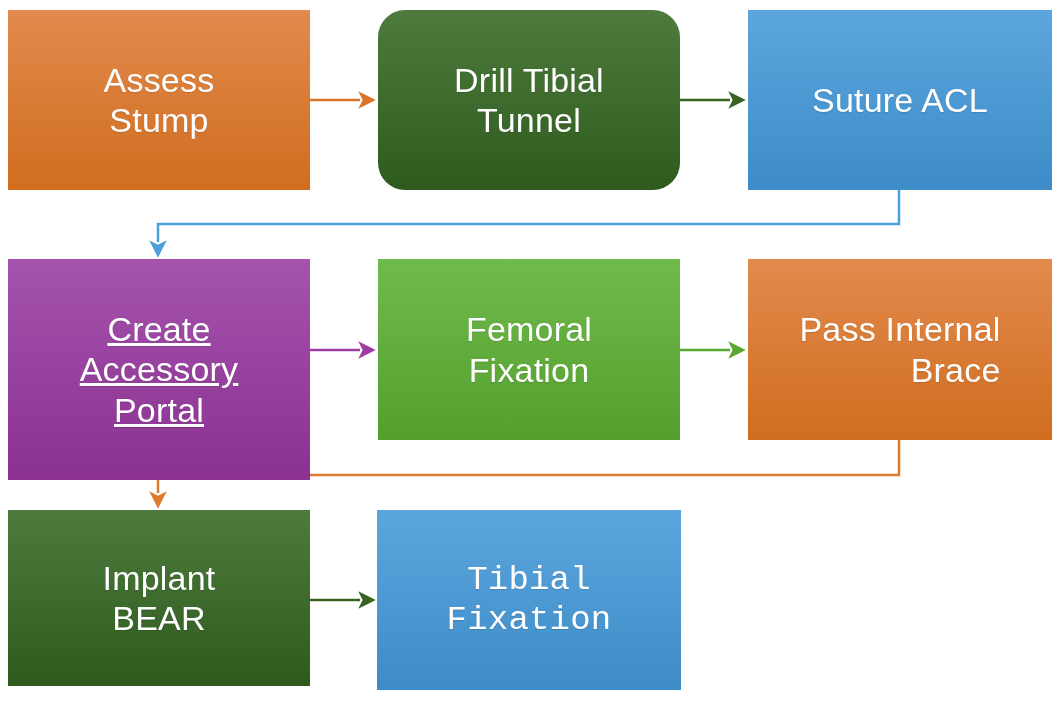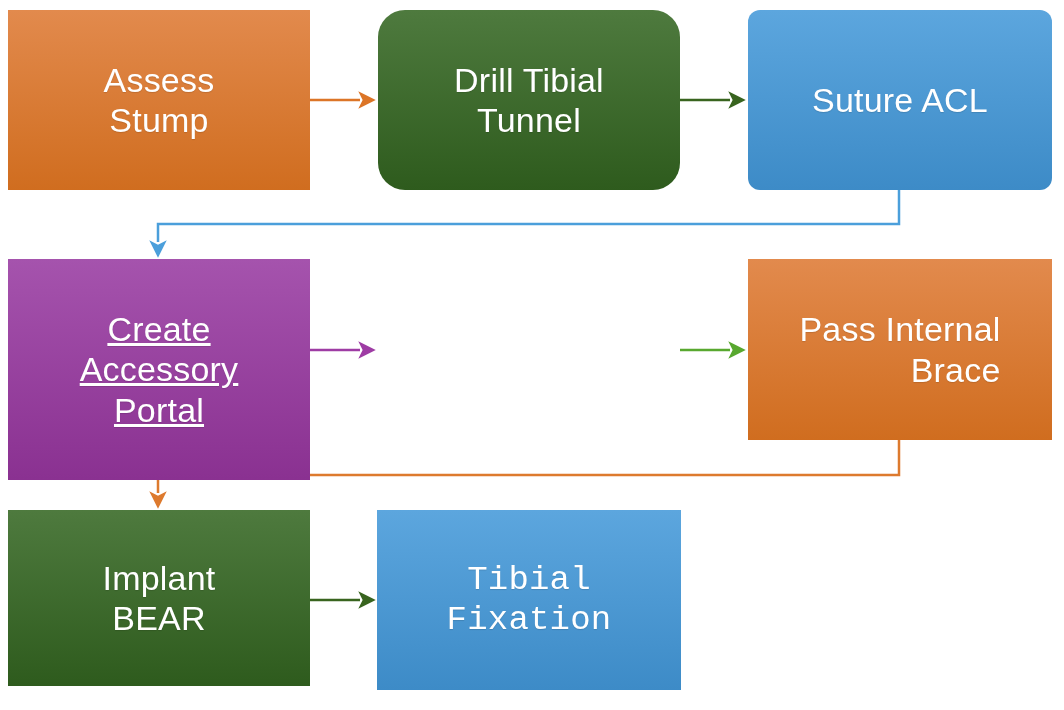--- a/index.html
+++ b/index.html
@@ -41,21 +41,21 @@
     letter-spacing: 0.2px;
   }
   .node .label {
     white-space: pre-line;
     padding: 0 8px;
     text-shadow: 0 1px 1px rgba(0,0,0,0.12);
   }
   
   .n1 { left: 8px;   top: 10px;  width: 302px; height: 180px; }
   .n2 { left: 378px; top: 10px;  width: 302px; height: 180px; }
-  .n3 { left: 748px; top: 10px;  width: 304px; height: 180px; border-radius: 12px; }
+  .n3 { left: 748px; top: 10px;  width: 304px; height: 180px; }
   
   .n4 { left: 8px;   top: 259px; width: 302px; height: 221px; text-decoration: underline; }
   .n5 { left: 378px; top: 259px; width: 302px; height: 181px; }
   .n6 { left: 748px; top: 259px; width: 304px; height: 181px; }
   
   .n7 { left: 8px;   top: 510px; width: 302px; height: 176px; }
   .n8 { left: 377px; top: 510px; width: 304px; height: 180px; }
 </style>
 </head>
 <body>
@@ -105,20 +105,24 @@
 Tunnel</span>
   </div>
   <div class="node n3" style="background: linear-gradient(rgb(92, 166, 222), rgb(61, 139, 199)); color: rgb(255, 255, 255);">
     <span class="label">Suture ACL</span>
   </div>
   <div class="node n4" style="background: linear-gradient(rgb(165, 83, 173), rgb(138, 49, 145)); color: rgb(255, 255, 255);">
     <span class="label">Create
 Accessory
 Portal</span>
   </div>
+  <div class="node n5" style="background: linear-gradient(rgb(111, 186, 77), rgb(84, 160, 44)); color: rgb(255, 255, 255);">
+    <span class="label">Femoral
+Fixation</span>
+  </div>
   <div class="node n6" style="background: linear-gradient(rgb(226, 138, 77), rgb(208, 109, 31)); color: rgb(255, 255, 255); text-align: right;">
     <span class="label">Pass Internal
 Brace</span>
   </div>
   <div class="node n7" style="background: linear-gradient(rgb(78, 122, 62), rgb(46, 91, 29)); color: rgb(255, 255, 255);">
     <span class="label">Implant
 BEAR</span>
   </div>
   <div class="node n8" style="background: linear-gradient(rgb(92, 166, 222), rgb(61, 139, 199)); color: rgb(255, 255, 255); font-family: Liberation Mono, monospace;">
     <span class="label">Tibial Fixation</span>

